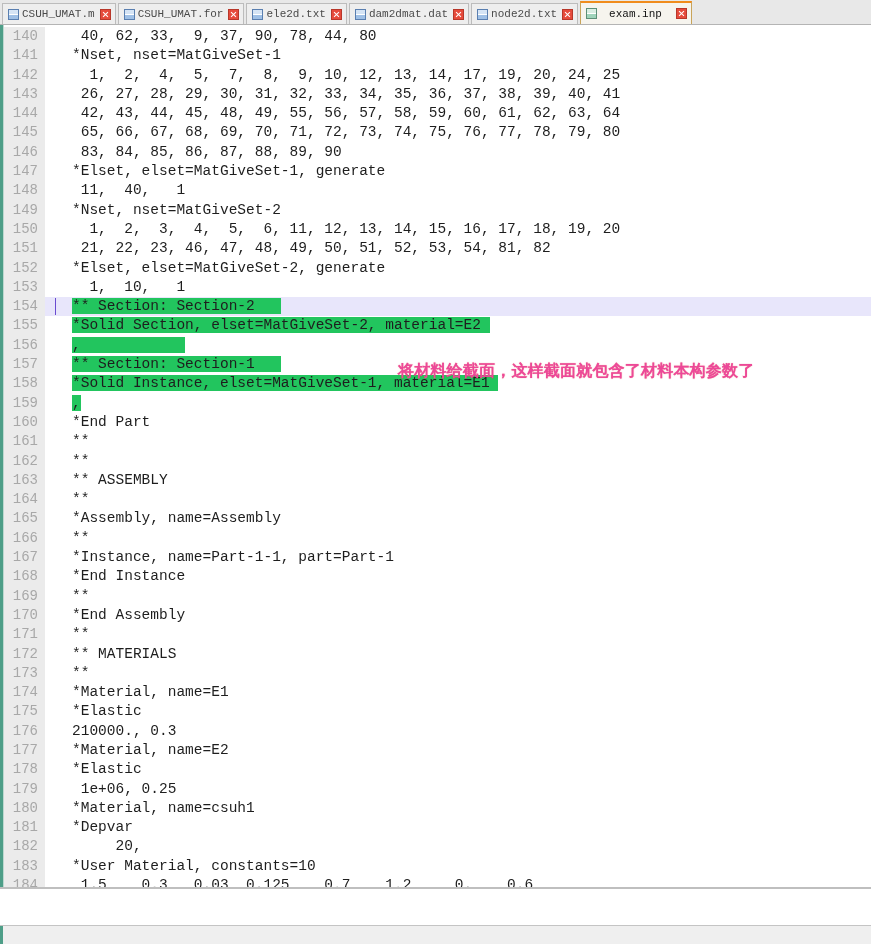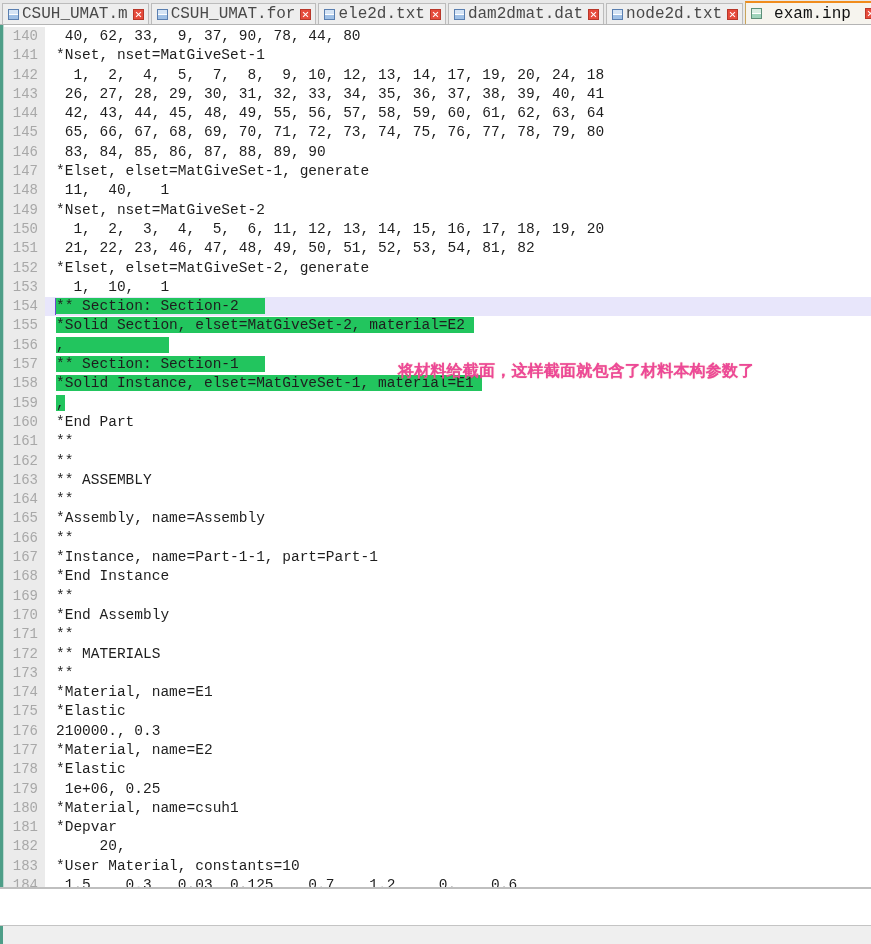--- a/index.html
+++ b/index.html
@@ -34,21 +34,21 @@
     align-items: center;
     gap: 3px;
     padding: 0 4px 0 5px;
     margin-right: 2px;
     box-sizing: border-box;
     background: #eeeeee;
     border: 1px solid #bcbcbc;
     border-bottom: none;
     color: #4a4a4a;
     font-family: "Liberation Mono", "DejaVu Sans Mono", monospace;
-    font-size: 16px;
+    font-size: 11px;
     white-space: nowrap;
     cursor: default;
   }
   .tab.active {
     background: #f6f4ee;
     border-color: #c9a45a;
     border-top: 2px solid #f08c1c;
     color: #111111;
     height: 23px;
     z-index: 3;
@@ -134,21 +134,21 @@
     color: #a8a8a8;
     text-align: right;
     padding-right: 7px;
     box-sizing: border-box;
     font-size: 14px;
     z-index: 2;
   }
   .row.cur .gutter { background: #ebebeb; }
   .txt {
     position: absolute;
-    left: 56px;
+    left: 72px;
     top: 0;
     height: 19.3px;
     color: #1e1e1e;
     z-index: 1;
   }
   .txt .sel {
     background: #22c55e;
     color: #1e1e1e;
   }
   .caret {
@@ -227,21 +227,21 @@
       <span class="tab-label">exam.inp</span>
       <span class="tab-close"></span>
     </div>
   </div>
 
 <div id="editor">
   <div id="rail"></div>
   <div id="code">
       <div class="row"><div class="gutter">140</div><div class="txt"> 40, 62, 33,  9, 37, 90, 78, 44, 80</div></div>
       <div class="row"><div class="gutter">141</div><div class="txt">*Nset, nset=MatGiveSet-1</div></div>
-      <div class="row"><div class="gutter">142</div><div class="txt">  1,  2,  4,  5,  7,  8,  9, 10, 12, 13, 14, 17, 19, 20, 24, 18</div></div>
+      <div class="row"><div class="gutter">142</div><div class="txt">  1,  2,  4,  5,  7,  8,  9, 10, 12, 13, 14, 17, 19, 20, 24, 25</div></div>
       <div class="row"><div class="gutter">143</div><div class="txt"> 26, 27, 28, 29, 30, 31, 32, 33, 34, 35, 36, 37, 38, 39, 40, 41</div></div>
       <div class="row"><div class="gutter">144</div><div class="txt"> 42, 43, 44, 45, 48, 49, 55, 56, 57, 58, 59, 60, 61, 62, 63, 64</div></div>
       <div class="row"><div class="gutter">145</div><div class="txt"> 65, 66, 67, 68, 69, 70, 71, 72, 73, 74, 75, 76, 77, 78, 79, 80</div></div>
       <div class="row"><div class="gutter">146</div><div class="txt"> 83, 84, 85, 86, 87, 88, 89, 90</div></div>
       <div class="row"><div class="gutter">147</div><div class="txt">*Elset, elset=MatGiveSet-1, generate</div></div>
       <div class="row"><div class="gutter">148</div><div class="txt"> 11,  40,   1</div></div>
       <div class="row"><div class="gutter">149</div><div class="txt">*Nset, nset=MatGiveSet-2</div></div>
       <div class="row"><div class="gutter">150</div><div class="txt">  1,  2,  3,  4,  5,  6, 11, 12, 13, 14, 15, 16, 17, 18, 19, 20</div></div>
       <div class="row"><div class="gutter">151</div><div class="txt"> 21, 22, 23, 46, 47, 48, 49, 50, 51, 52, 53, 54, 81, 82</div></div>
       <div class="row"><div class="gutter">152</div><div class="txt">*Elset, elset=MatGiveSet-2, generate</div></div>

